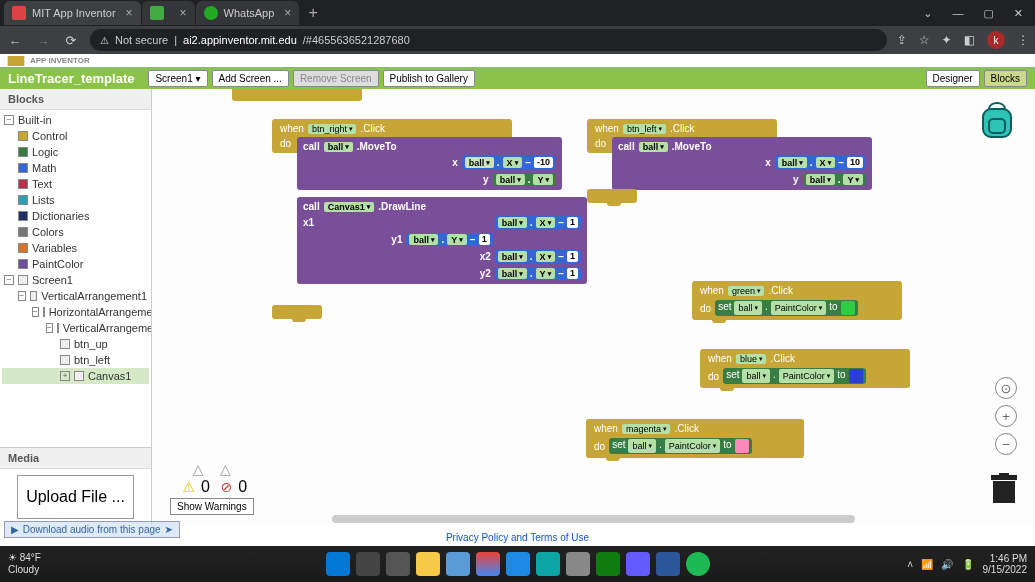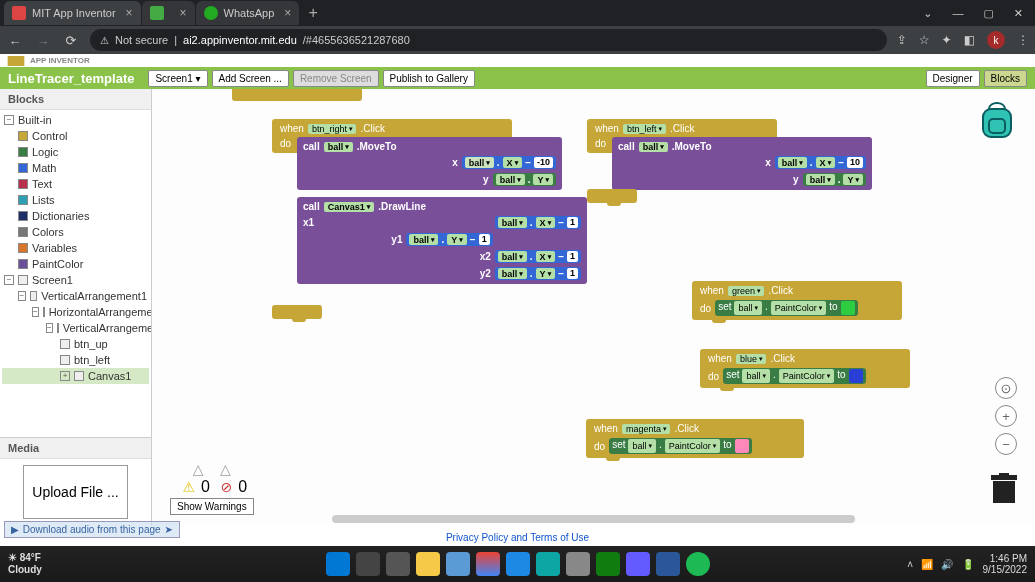--- a/index.html
+++ b/index.html
@@ -46,21 +46,21 @@
 .tree-item .exp { width: 10px; height: 10px; border: 1px solid #888; font-size: 8px; line-height: 8px; text-align: center; color: #555; }
 .indent1 { padding-left: 16px; }
 .indent2 { padding-left: 30px; }
 .indent3 { padding-left: 44px; }
 .indent4 { padding-left: 58px; }
 .tree-item.sel { background: #d6e9c6; }
 .btnrow { display: flex; gap: 4px; padding: 4px; justify-content: center; }
 .btnrow .sbtn { font-size: 10px; padding: 2px 6px; border: 1px solid #999; background: #fff; }
 
 .media { border-top: 1px solid #ccc; }
-.media .upload { margin: 6px auto; display: block; font-size: 14px; padding: 18px 8px; border: 1px solid #999; background: #fff; }
+.media .upload { margin: 6px auto; display: block; font-size: 16px; padding: 12px 8px; border: 1px solid #999; background: #fff; }
 
 
 .viewer { flex: 1; display: flex; flex-direction: column; }
 .canvas { flex: 1; background: #fdfdfd; position: relative; overflow: hidden; }
 
 
 .block { position: absolute; font-size: 10px; color: #fff; border-radius: 3px; }
 .olive { background: #c6a636; text-align: center; }
 .purple { background: #7a4f9a; font-weight: bold; }
 .green-b { background: #3a7d44; }
@@ -83,21 +83,21 @@
 .warnings .btn { font-size: 10px; border: 1px solid #888; padding: 2px 6px; background: #fff; margin-top: 2px; }
 
 .hscroll { position: absolute; bottom: 2px; left: 180px; right: 180px; height: 8px; background: #ccc; border-radius: 4px; }
 
 
 .footer { height: 24px; display: flex; align-items: center; justify-content: center; font-size: 10px; color: #15c; background: #fff; }
 .dlbar { position: absolute; left: 4px; bottom: 44px; background: rgba(200,220,240,0.6); border: 1px solid #99b; font-size: 10px; color: #3764a0; padding: 2px 6px; display: flex; align-items: center; gap: 4px; }
 
 
 .taskbar { position: absolute; bottom: 0; left: 0; right: 0; height: 36px; background: linear-gradient(#222,#1a1a1a); display: flex; align-items: center; color: #ddd; font-size: 10px; }
-.taskbar .weather { padding: 0 8px; line-height: 12px; font-weight: bold; }
+.taskbar .weather { padding: 0 8px; line-height: 12px; }
 .taskbar .center-icons { position: absolute; left: 50%; transform: translateX(-50%); display: flex; gap: 6px; }
 .taskbar .ticon { width: 24px; height: 24px; border-radius: 4px; }
 .taskbar .tray { margin-left: auto; display: flex; align-items: center; gap: 8px; padding-right: 8px; }
 .taskbar .clock { text-align: right; line-height: 11px; }
 
 .color-chip { width: 14px; height: 14px; border-radius: 2px; display: inline-block; }
 </style>
 </head>
 <body>
 

